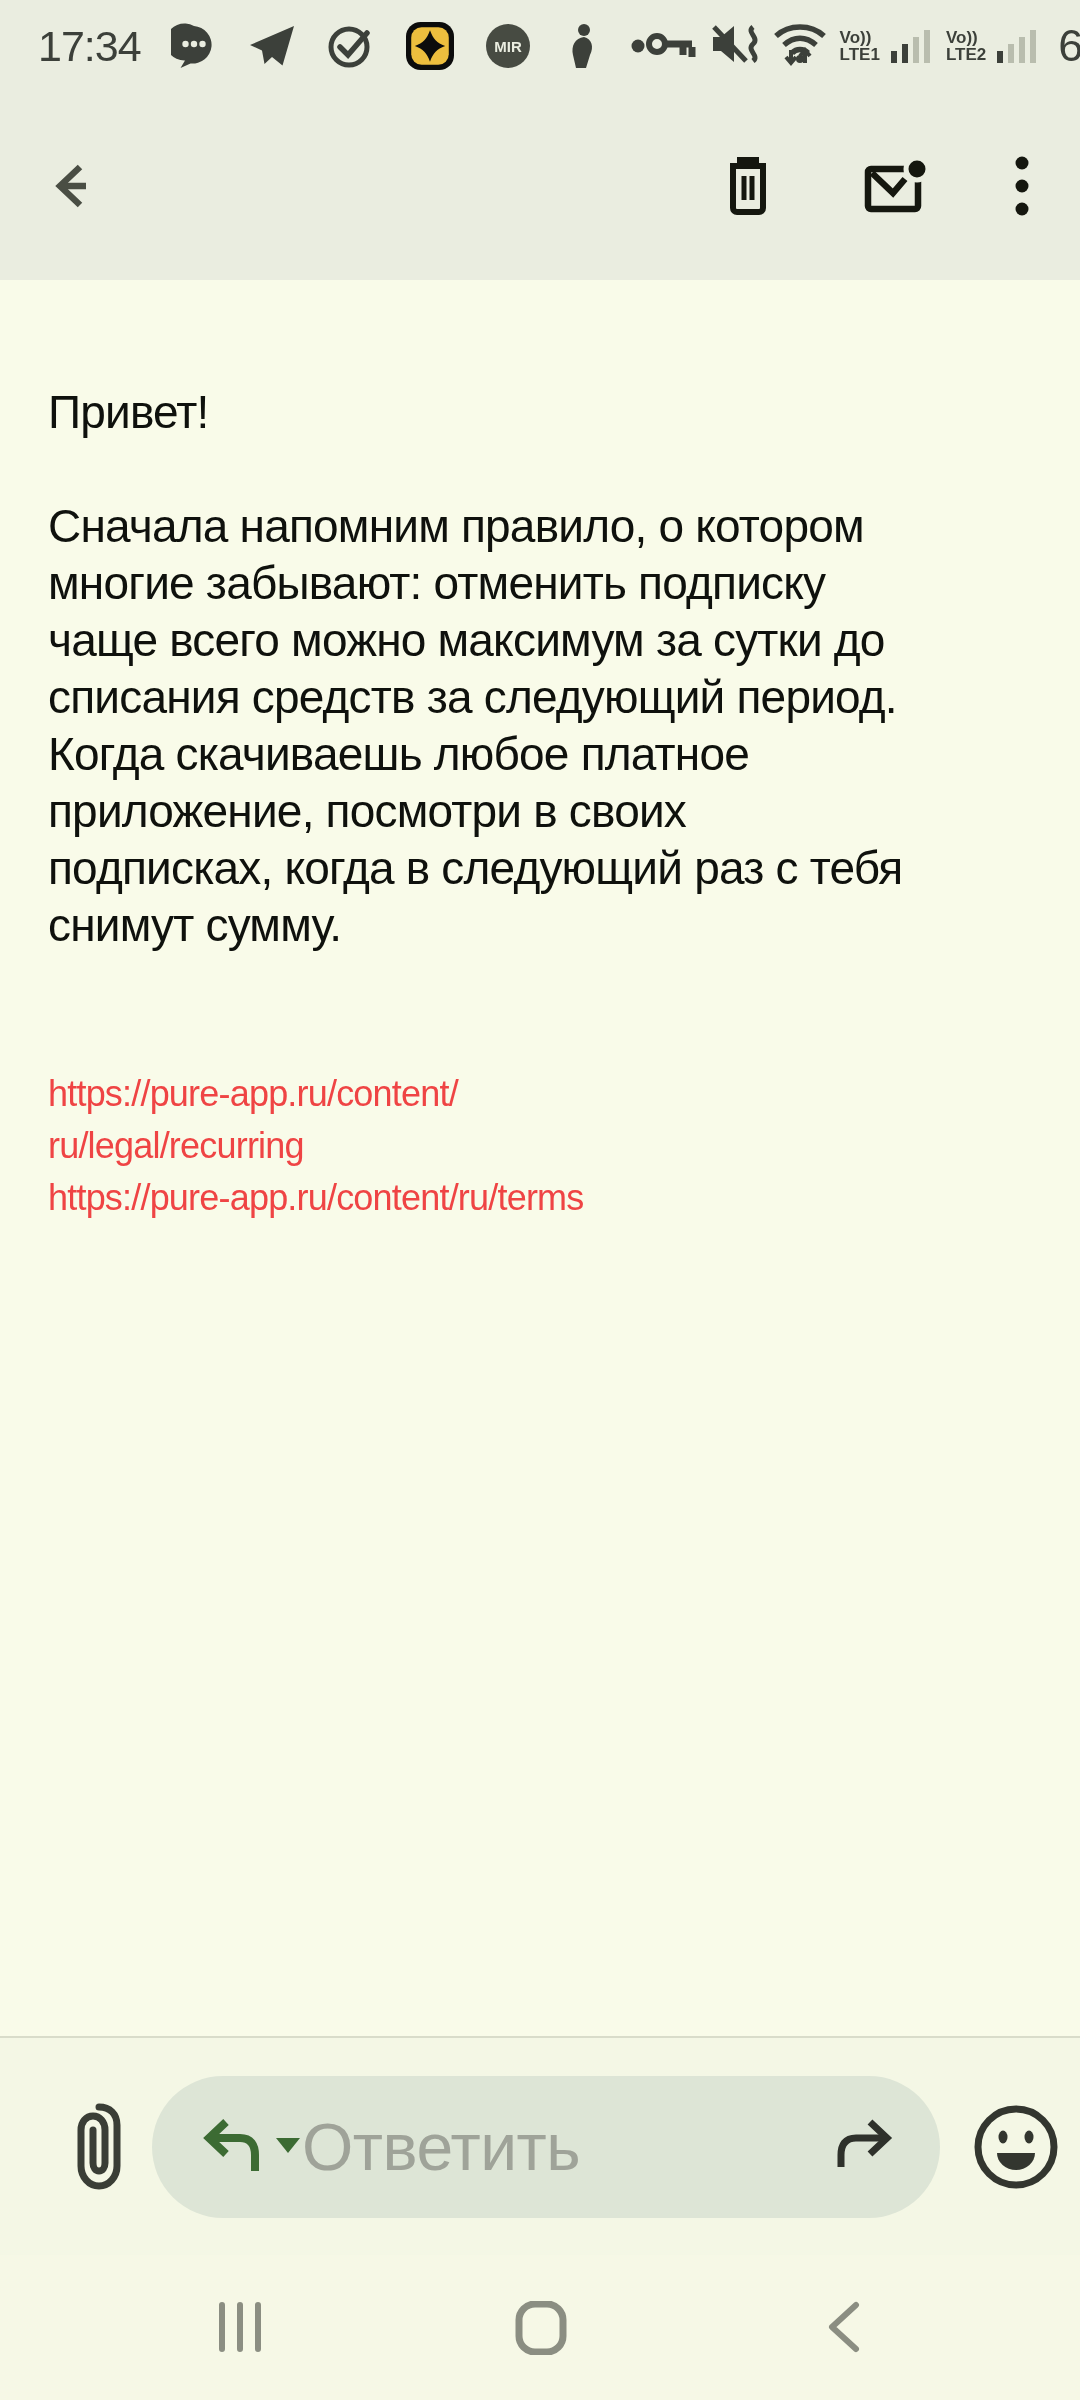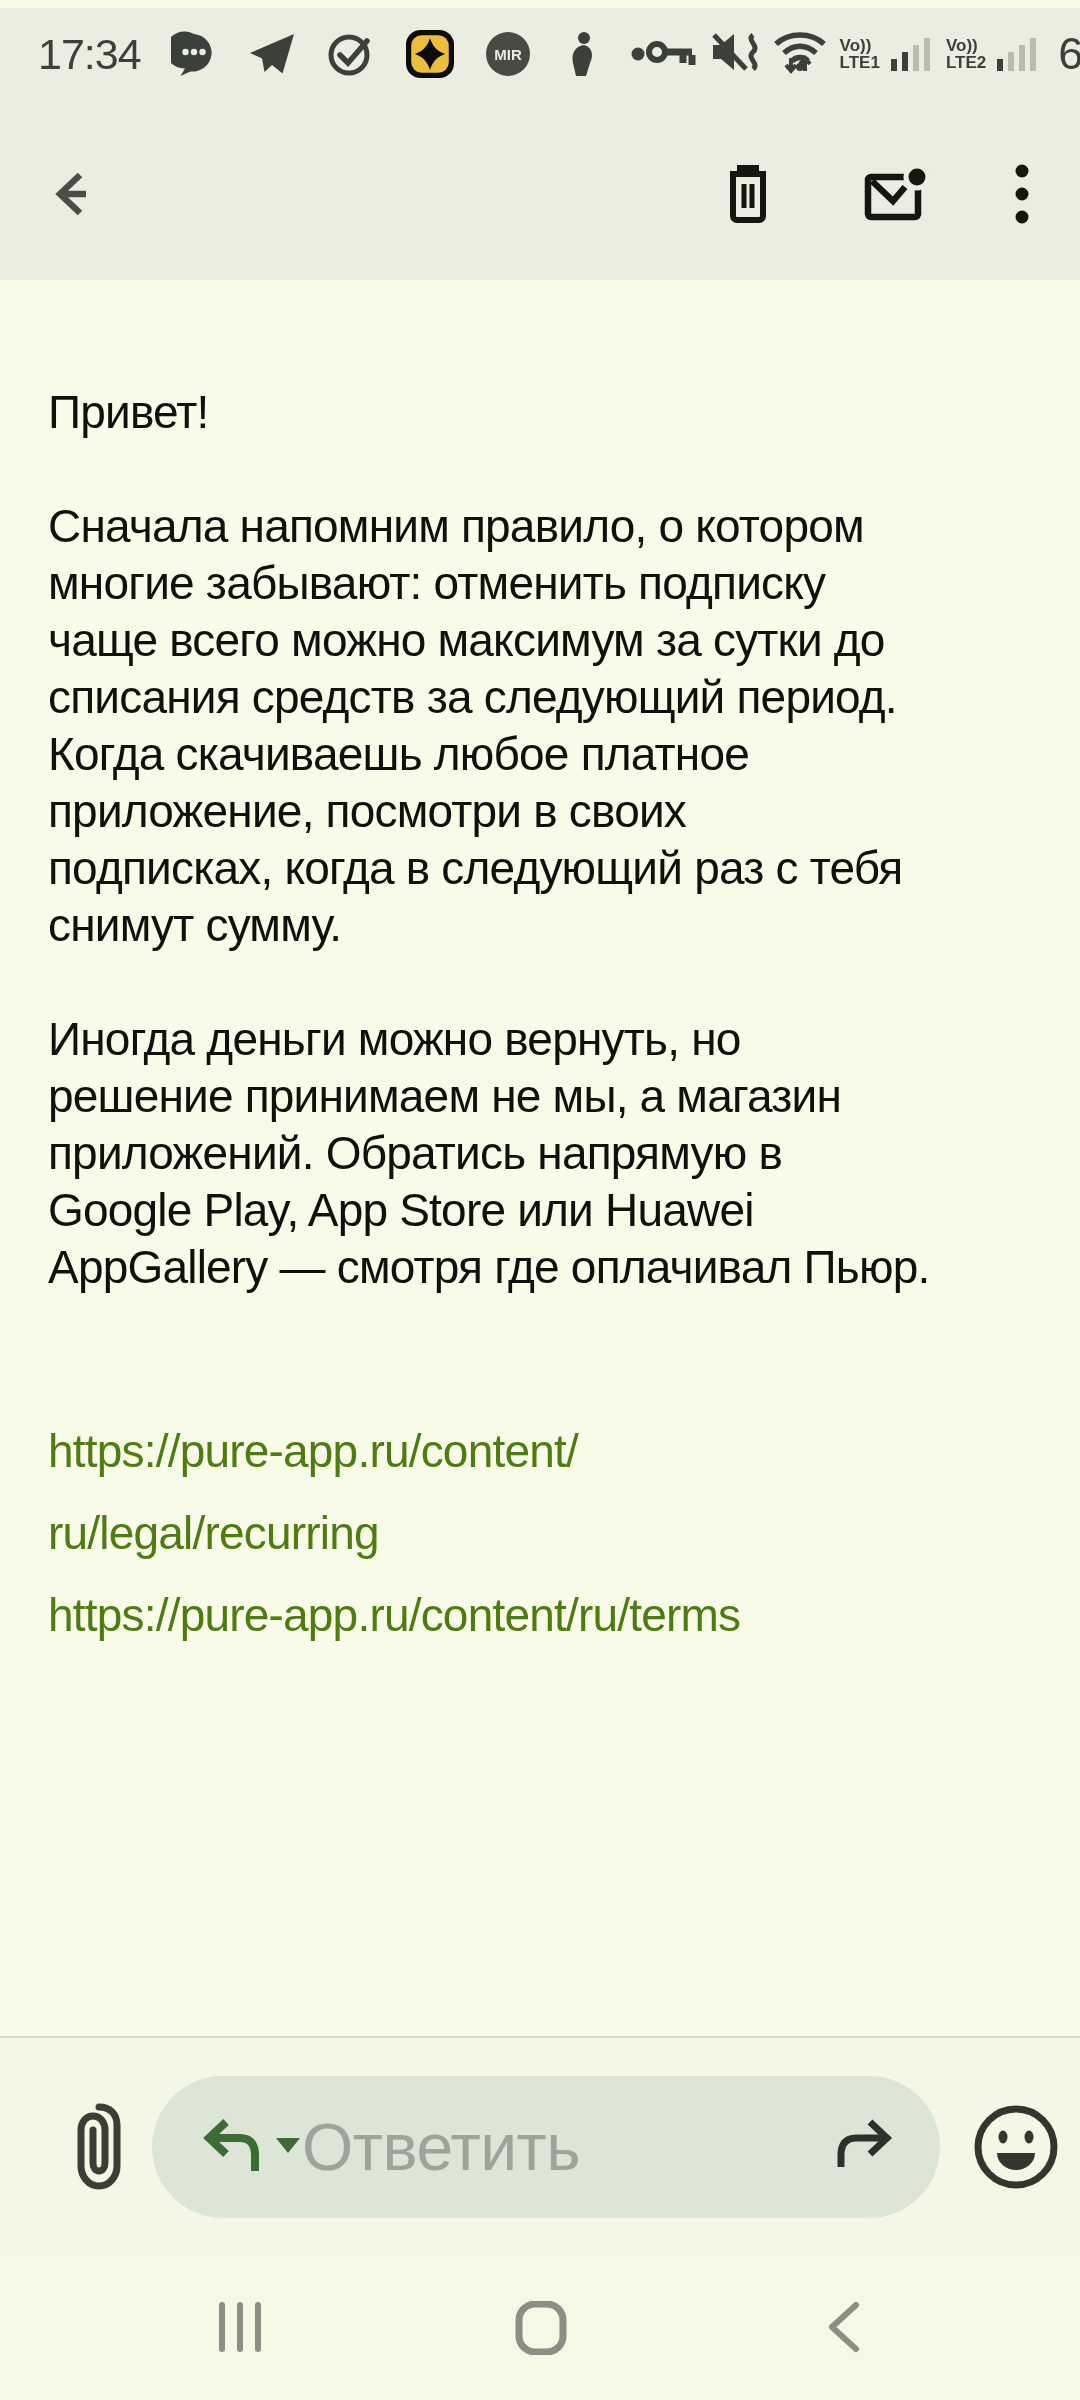--- a/index.html
+++ b/index.html
@@ -1,20 +1,20 @@
 <!DOCTYPE html>
 <html><head>
 <meta charset="utf-8">
 <style>
   html,body{margin:0;padding:0;background:#555;}
   .screen{position:relative;width:1080px;height:2400px;overflow:hidden;
     background:#f9fbe9;font-family:"Liberation Sans","DejaVu Sans",sans-serif;}
 
   
-  .top-block{position:absolute;top:8px;left:0;right:0;height:280px;background:#eaede0;}
+  .top-block{position:absolute;top:0;left:0;right:0;height:280px;background:#eaede0;}
   .status-bar{position:absolute;top:0;left:0;right:0;height:92px;
     display:flex;align-items:center;padding:0 22px 0 38px;box-sizing:border-box;}
   .time{font-size:43px;color:#3c403a;letter-spacing:-1px;}
   .notifs{display:flex;align-items:center;gap:31px;margin-left:30px;}
   .notifs svg{display:block;}
   .status-right{margin-left:auto;display:flex;align-items:center;gap:11px;}
   .sim{display:flex;flex-direction:column;align-items:flex-start;line-height:17px;}
   .sim span{font-size:17px;font-weight:bold;color:#3c403a;letter-spacing:0;}
   .battery-pct{font-size:45px;color:#3c403a;letter-spacing:-1px;margin-left:6px;text-align:right;}
 
@@ -22,22 +22,22 @@
     display:flex;align-items:center;padding:0 50px 0 46px;box-sizing:border-box;}
   .app-bar .spacer{flex:1;}
   .icon-btn{display:flex;align-items:center;justify-content:center;background:none;border:none;padding:0;}
 
   
   .email-body{position:absolute;top:280px;left:0;right:0;height:1724px;
     background:#f9fbe9;padding:104px 40px 0 48px;box-sizing:border-box;overflow:hidden;}
   .email-body p{margin:0 0 57px 0;font-size:46px;line-height:57px;
     letter-spacing:-0.8px;color:#0f110d;white-space:pre-line;}
   .links{margin-top:114px;}
-  .links a{display:block;font-size:46px;line-height:82px;letter-spacing:-0.8px;
-    color:#4d7c0f;text-decoration:none;word-break:break-all;}
+  .links a{display:block;font-size:36px;line-height:52px;letter-spacing:-0.8px;
+    color:#ef4444;text-decoration:none;word-break:break-all;}
 
   
   .reply-bar{position:absolute;top:2036px;left:0;right:0;height:219px;
     background:#f4f7e5;border-top:2px solid #d9dcca;box-sizing:border-box;
     display:flex;align-items:center;}
   .attach{margin-left:70px;}
   .reply-pill{margin-left:24px;width:788px;height:142px;border-radius:72px;
     background:#dde5d6;display:flex;align-items:center;padding:0 46px 0 50px;box-sizing:border-box;}
   .reply-pill .ph{font-size:66px;color:#9fa399;letter-spacing:-0.5px;}
   .reply-pill .fwd{margin-left:auto;}
@@ -203,25 +203,20 @@
   <div class="email-body">
     <p>Привет!</p>
     <p>Сначала напомним правило, о котором
 многие забывают: отменить подписку
 чаще всего можно максимум за сутки до
 списания средств за следующий период.
 Когда скачиваешь любое платное
 приложение, посмотри в своих
 подписках, когда в следующий раз с тебя
 снимут сумму.</p>
-    <p>Иногда деньги можно вернуть, но
-решение принимаем не мы, а магазин
-приложений. Обратись напрямую в
-Google Play, App Store или Huawei
-AppGallery — смотря где оплачивал Пьюр.</p>
     <div class="links">
       <a href="#" style="white-space:pre-line">https://pure-app.ru/content/
 ru/legal/recurring</a>
       <a href="#">https://pure-app.ru/content/ru/terms</a>
     </div>
   </div>
 
   <div class="reply-bar">
     <button class="icon-btn attach">
       <svg width="58" height="94" viewBox="0 0 58 94">

